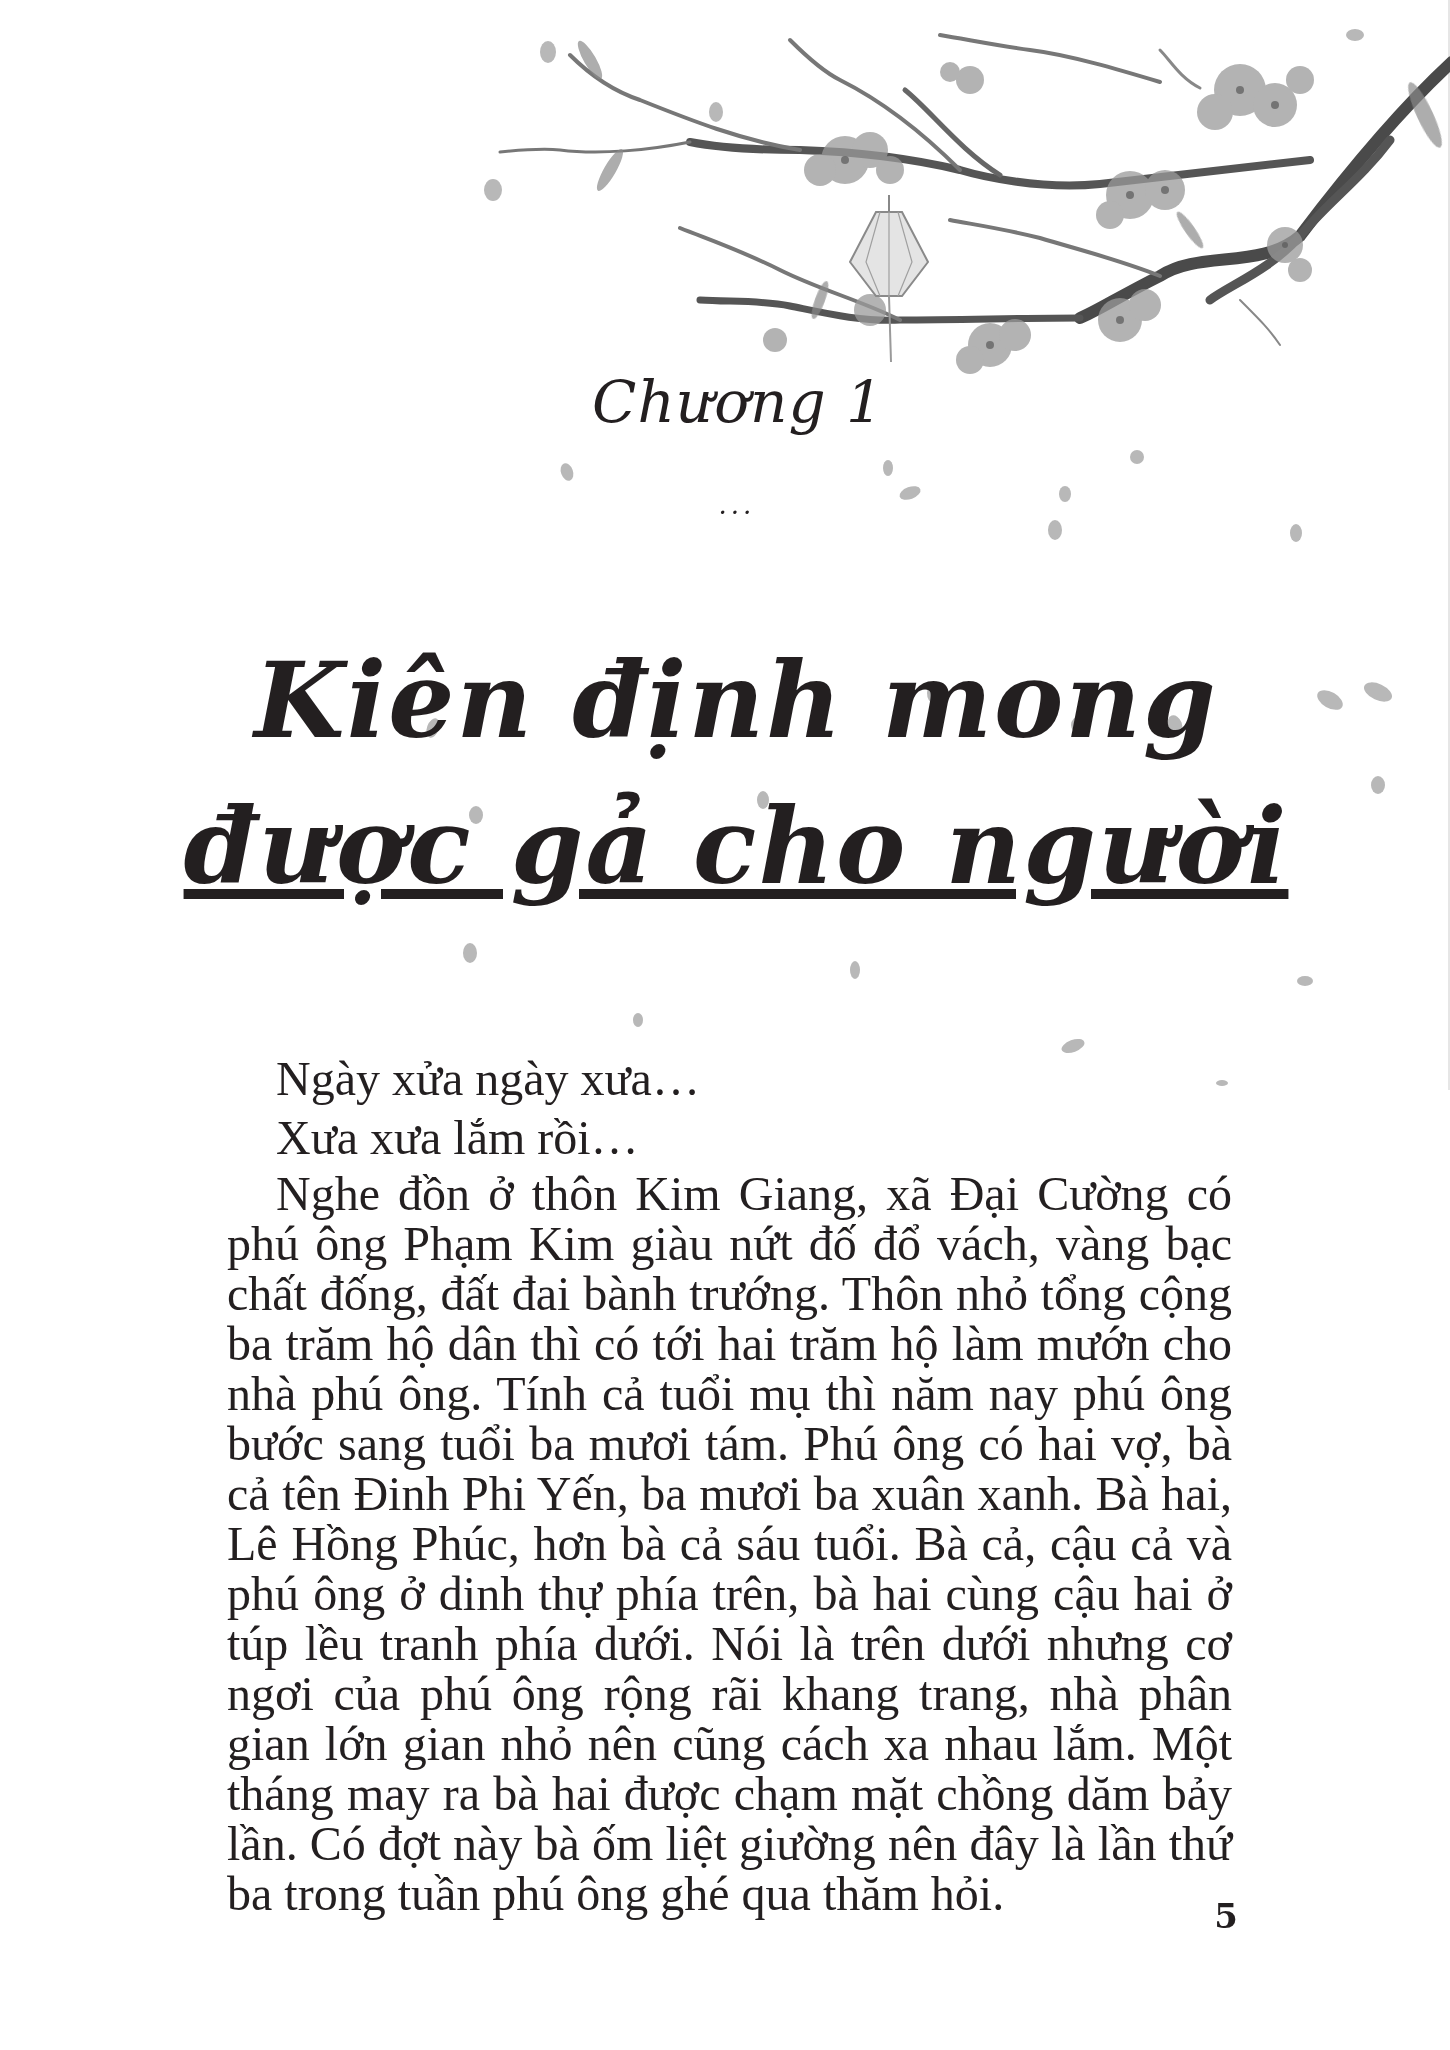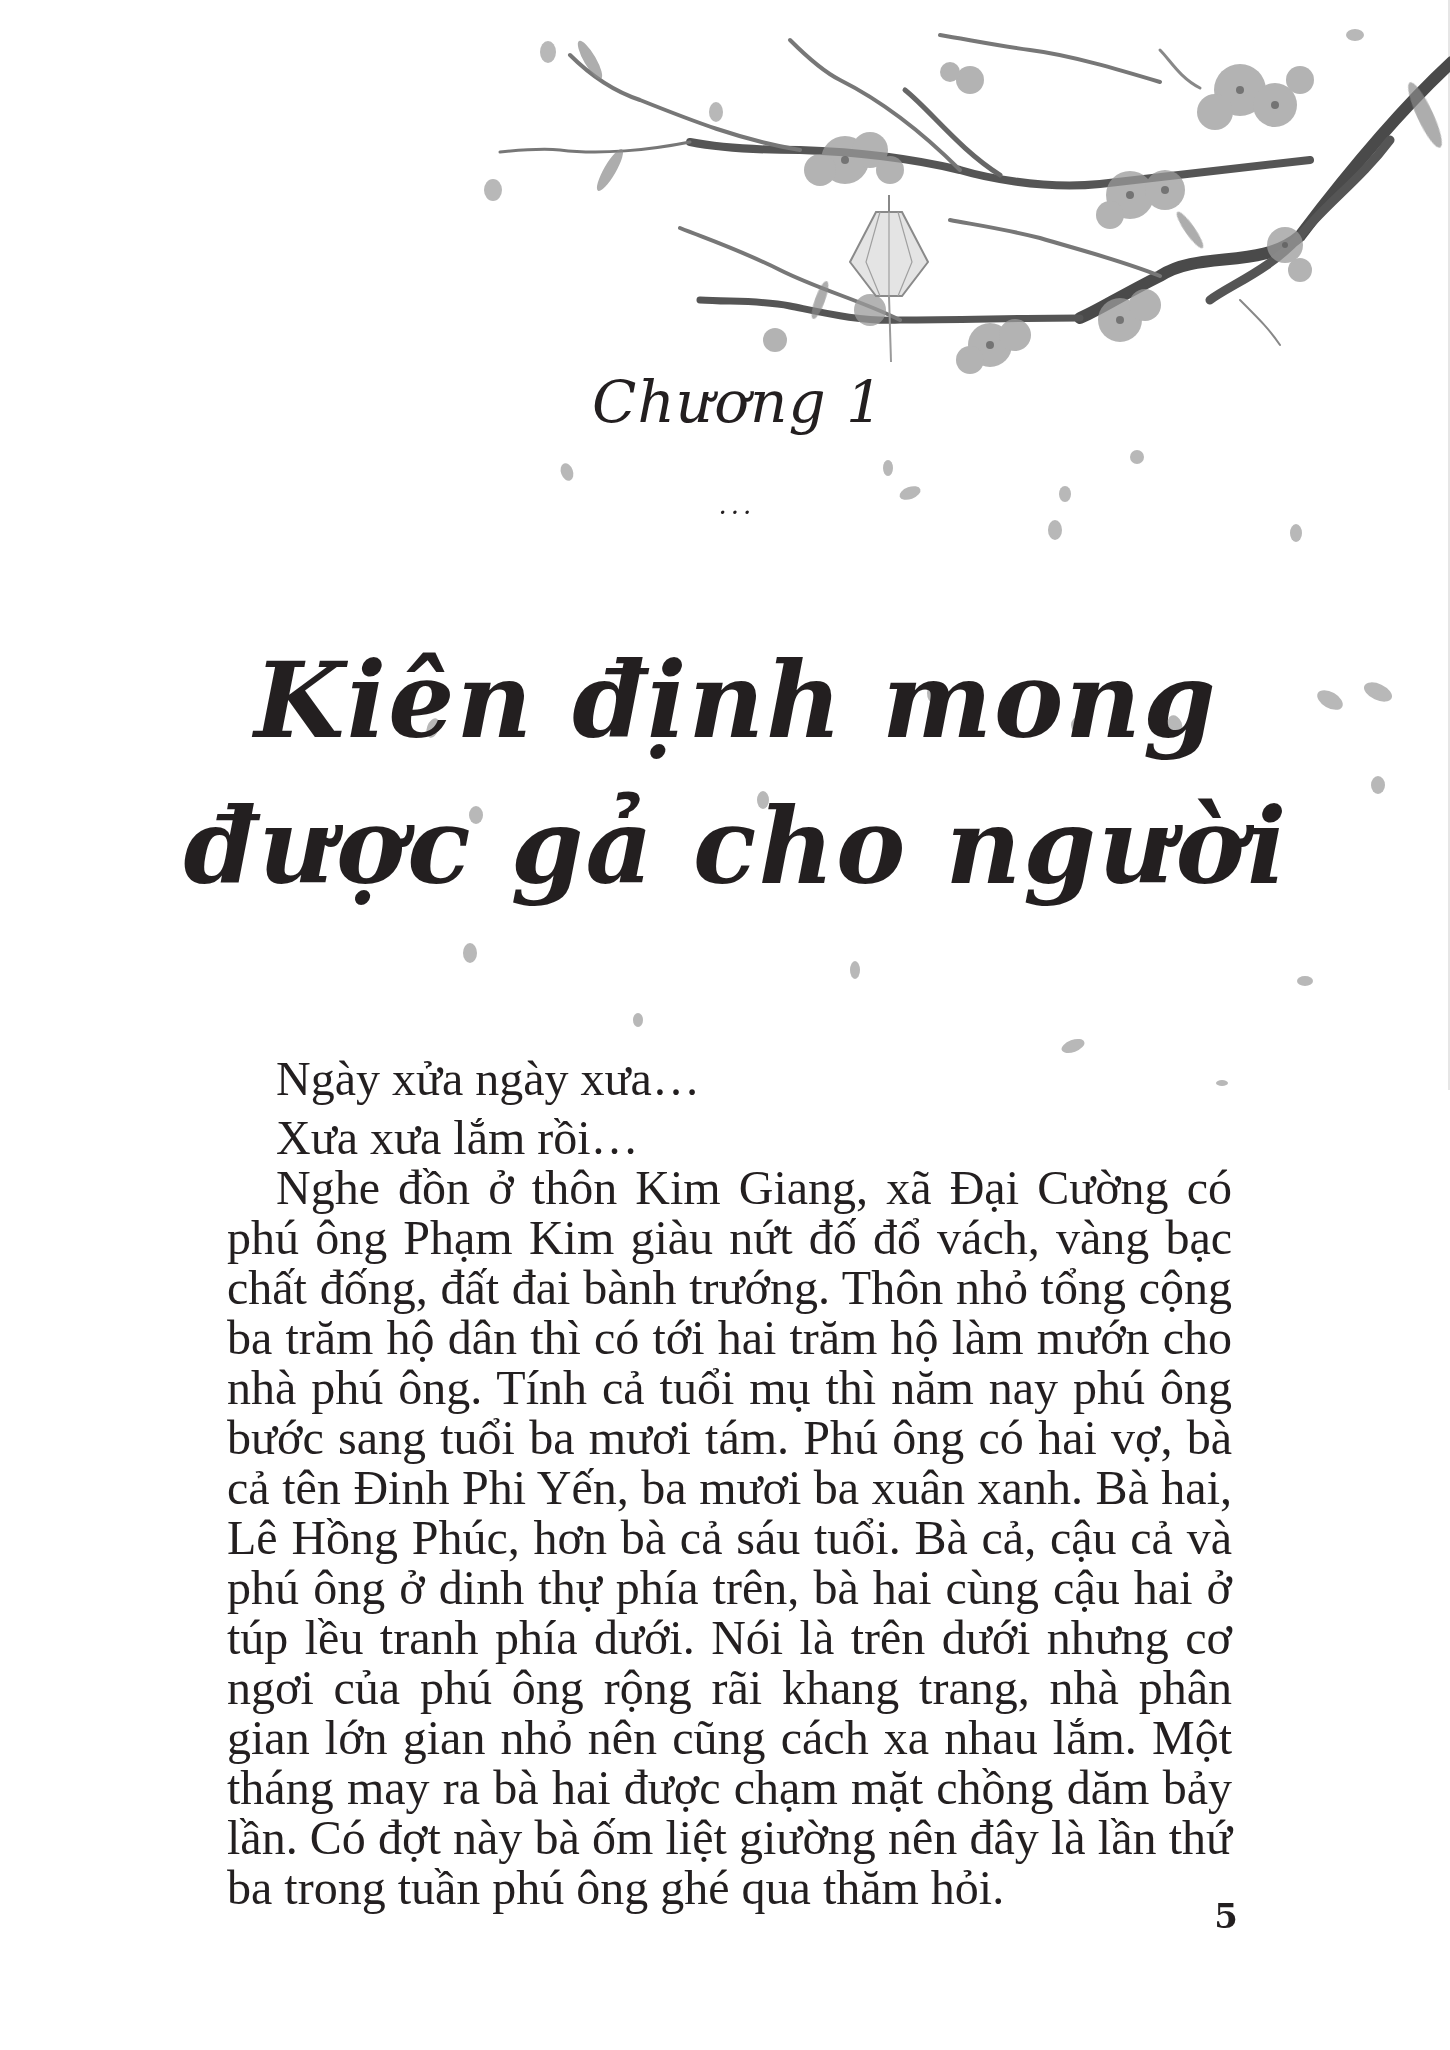--- a/index.html
+++ b/index.html
@@ -19,29 +19,29 @@
       font-family: "DejaVu Serif", serif; font-style: italic; font-size: 26px; line-height: 30px; color: #231f20;
       letter-spacing: 4px;
     }
     .title {
       position: absolute; left: 0; width: 1450px; text-align: center;
       padding-left: 22px; box-sizing: border-box;
       font-family: "DejaVu Serif", serif; font-style: italic; font-weight: bold;
       font-size: 104px; line-height: 146px; color: #231f20;
     }
     .title.l1 { top: 628px; letter-spacing: 2px; }
-    .title.l2 { top: 774px; letter-spacing: 2px; }
+    .title.l2 { top: 774px; letter-spacing: 2px; text-decoration: underline; }
     .body-text {
       position: absolute; left: 227px; top: 1054px; width: 1005px;
       font-family: "Liberation Serif", serif; font-size: 48px; line-height: 50px; color: #231f20;
       text-align: justify;
     }
     .body-text p { margin: 0 0 0 0; text-indent: 49px; }
     .body-text p.p1 { margin-bottom: 9px; }
-    .body-text p.p2 { margin-bottom: 0; }
+    .body-text p.p2 { margin-bottom: 6px; }
     .page-number {
       position: absolute; left: 1206px; top: 1896px; width: 40px; text-align: center;
       font-family: "DejaVu Serif", serif; font-weight: bold; font-size: 34px; line-height: 40px; color: #231f20;
     }
   </style>
 </head>
 <body>
 
 <div class="page">
   <div class="right-edge"></div>

